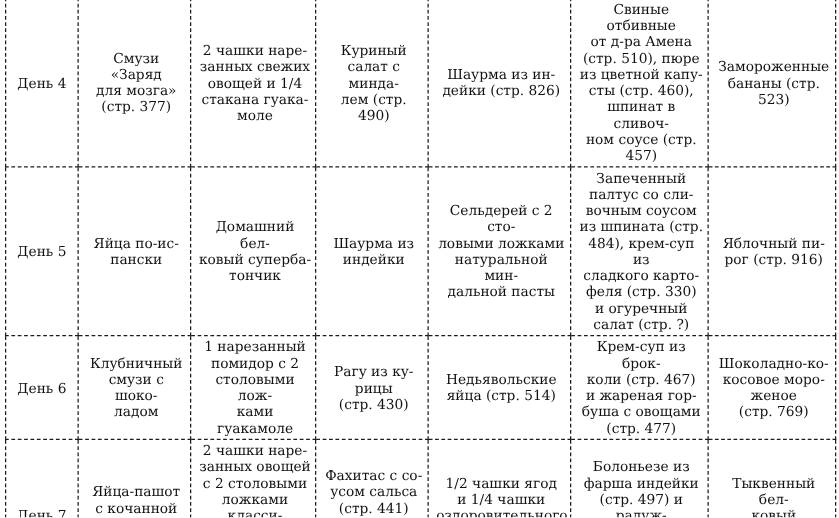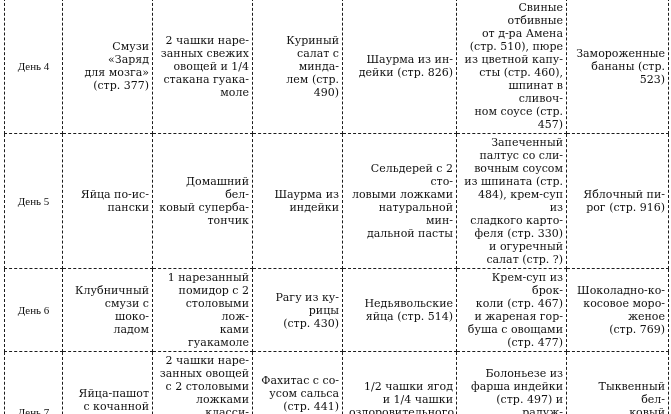--- a/index.html
+++ b/index.html
@@ -25,26 +25,25 @@
     table-layout: fixed;
   }
   table.meal td {
     border: 1px dashed #1c1c1c;
     vertical-align: middle;
     font-size: 11px;
     line-height: 13px;
     padding: 2px 3px 2px 6px;
     white-space: pre-line;
     overflow: hidden;
-    text-align: right;
+    text-align: center;
   }
   table.meal td.day {
     text-align: center;
     padding: 2px 2px;
-    font-family: Liberation Serif, serif;
   }
   col.c1 { width: 58px; }
   col.c2 { width: 90px; }
   col.c3 { width: 100px; }
   col.c4 { width: 90px; }
   col.c5 { width: 114px; }
   col.c6 { width: 110px; }
   col.c7 { width: 102px; }
   tr.r1 { height: 113px; }
   tr.r2 { height: 121px; }

